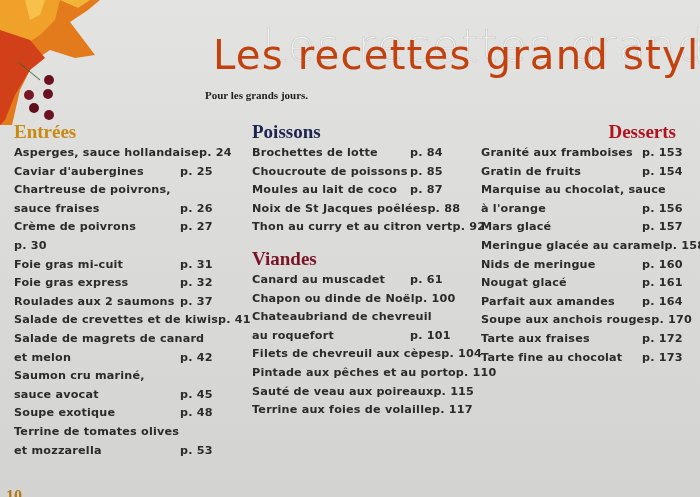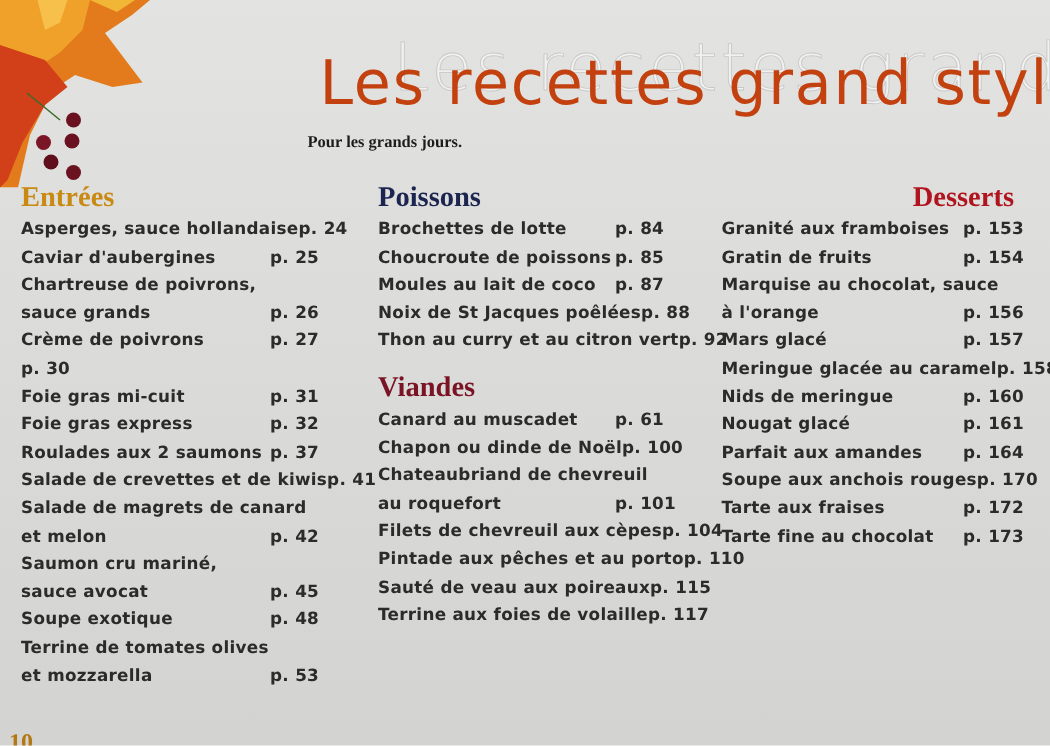--- a/index.html
+++ b/index.html
@@ -88,21 +88,21 @@
       </li>
       <li class="item">
         <span class="name">Caviar d'aubergines</span>
         <span class="page">p. 25</span>
       </li>
       <li class="item">
         <span class="name">Chartreuse de poivrons,</span>
         <span class="page"></span>
       </li>
       <li class="item">
-        <span class="name">sauce grands</span>
+        <span class="name">sauce fraises</span>
         <span class="page">p. 26</span>
       </li>
       <li class="item">
         <span class="name">Crème de poivrons</span>
         <span class="page">p. 27</span>
       </li>
       <li class="item">
         <span class="page">p. 30</span>
       </li>
       <li class="item">

